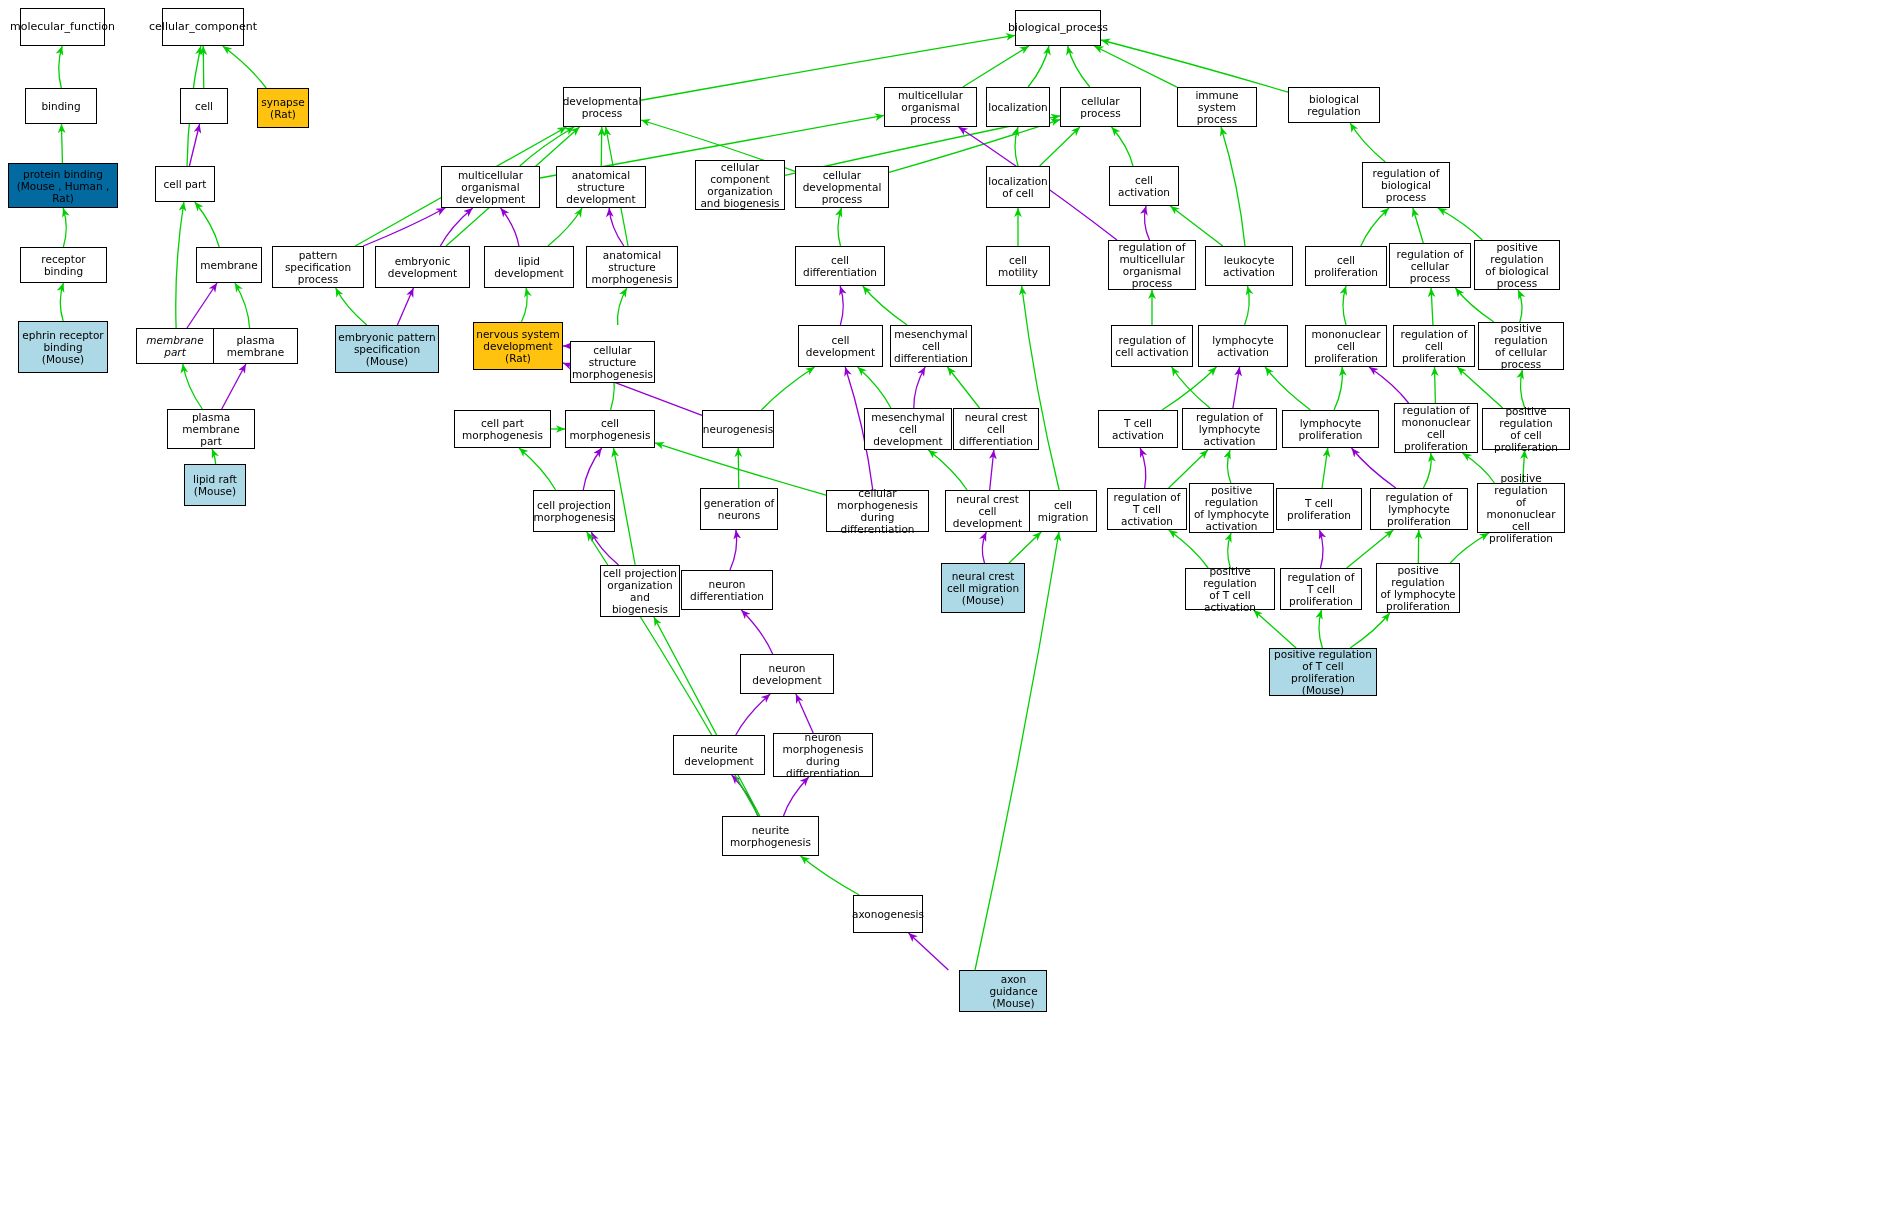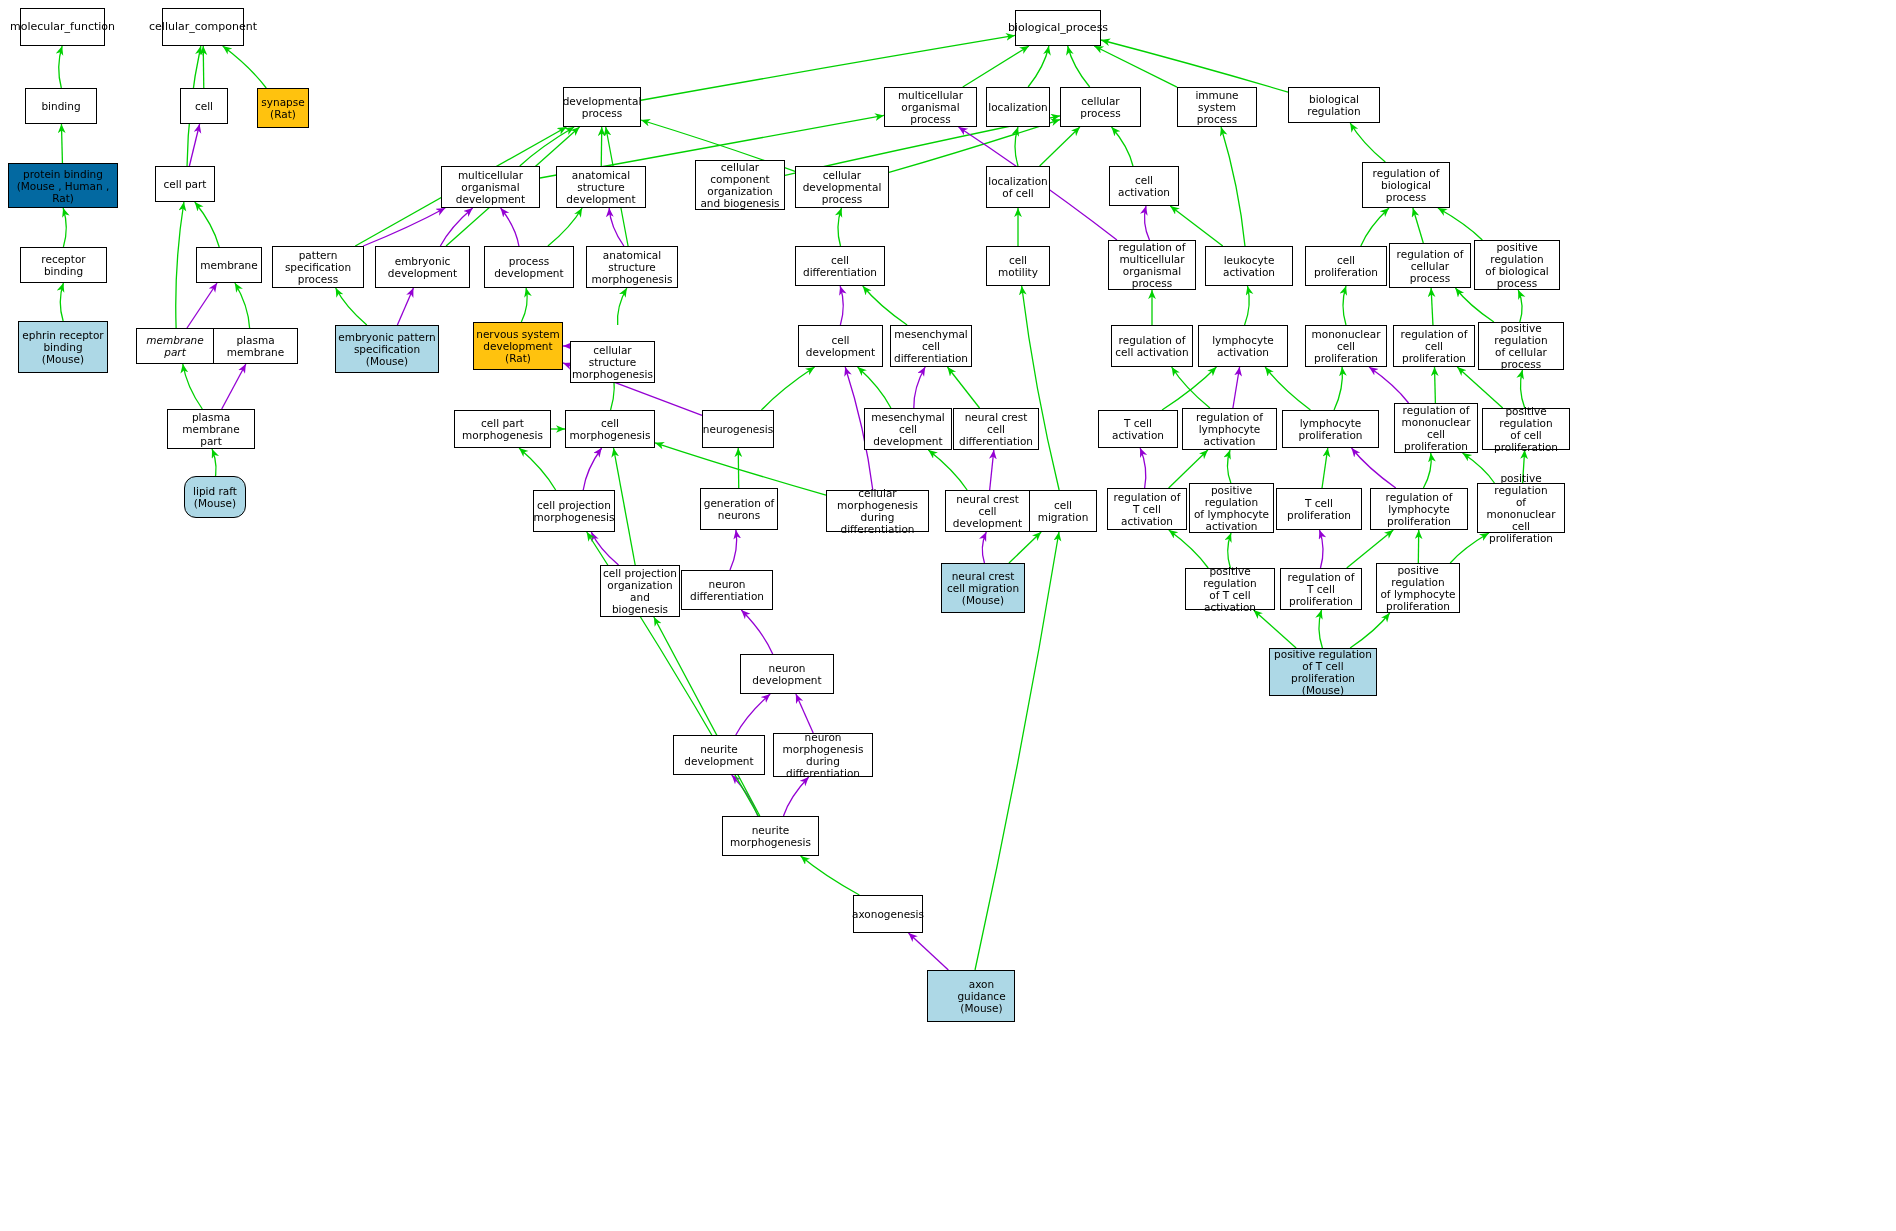--- a/index.html
+++ b/index.html
@@ -160,21 +160,21 @@
       <div class="node root" style="left: 162px; top: 8px; width: 82px; height: 38px;">cellular_component</div>
       <div class="node" style="left: 180px; top: 88px; width: 48px; height: 36px;">cell</div>
       <div class="node gold" style="left: 257px; top: 88px; width: 52px; height: 40px;">synapse
 (Rat)</div>
       <div class="node" style="left: 155px; top: 166px; width: 60px; height: 36px;">cell part</div>
       <div class="node" style="left: 196px; top: 247px; width: 66px; height: 36px;">membrane</div>
       <div class="node" style="left: 136px; top: 328px; width: 78px; height: 36px; font-style: italic;">membrane part</div>
       <div class="node" style="left: 213px; top: 328px; width: 85px; height: 36px;">plasma membrane</div>
       <div class="node" style="left: 167px; top: 409px; width: 88px; height: 40px;">plasma membrane
 part</div>
-      <div class="node blue" style="left: 184px; top: 476px; width: 62px; height: 42px; border-radius: 12px;">lipid raft
+      <div class="node blue" style="left: 184px; top: 464px; width: 62px; height: 42px;">lipid raft
 (Mouse)</div>
       <div class="node root" style="left: 1015px; top: 10px; width: 86px; height: 36px;">biological_process</div>
       <div class="node" style="left: 563px; top: 87px; width: 78px; height: 40px;">developmental
 process</div>
       <div class="node" style="left: 884px; top: 87px; width: 93px; height: 40px;">multicellular
 organismal process</div>
       <div class="node" style="left: 986px; top: 87px; width: 64px; height: 40px;">localization</div>
       <div class="node" style="left: 1060px; top: 87px; width: 81px; height: 40px;">cellular process</div>
       <div class="node" style="left: 1177px; top: 87px; width: 80px; height: 40px;">immune system
 process</div>
@@ -189,21 +189,21 @@
       <div class="node" style="left: 795px; top: 166px; width: 94px; height: 42px;">cellular developmental
 process</div>
       <div class="node" style="left: 986px; top: 166px; width: 64px; height: 42px;">localization
 of cell</div>
       <div class="node" style="left: 1109px; top: 166px; width: 70px; height: 40px;">cell activation</div>
       <div class="node" style="left: 1362px; top: 162px; width: 88px; height: 46px;">regulation of
 biological process</div>
       <div class="node" style="left: 272px; top: 246px; width: 92px; height: 42px;">pattern specification
 process</div>
       <div class="node" style="left: 375px; top: 246px; width: 95px; height: 42px;">embryonic development</div>
-      <div class="node" style="left: 484px; top: 246px; width: 90px; height: 42px;">process development</div>
+      <div class="node" style="left: 484px; top: 246px; width: 90px; height: 42px;">lipid development</div>
       <div class="node" style="left: 586px; top: 246px; width: 92px; height: 42px;">anatomical structure
 morphogenesis</div>
       <div class="node" style="left: 795px; top: 246px; width: 90px; height: 40px;">cell differentiation</div>
       <div class="node" style="left: 986px; top: 246px; width: 64px; height: 40px;">cell motility</div>
       <div class="node" style="left: 1108px; top: 240px; width: 88px; height: 50px;">regulation of
 multicellular
 organismal process</div>
       <div class="node" style="left: 1205px; top: 246px; width: 88px; height: 40px;">leukocyte activation</div>
       <div class="node" style="left: 1305px; top: 246px; width: 82px; height: 40px;">cell proliferation</div>
       <div class="node" style="left: 1389px; top: 243px; width: 82px; height: 45px;">regulation of
@@ -284,16 +284,16 @@
 proliferation</div>
       <div class="node blue" style="left: 1269px; top: 648px; width: 108px; height: 48px;">positive regulation
 of T cell proliferation
 (Mouse)</div>
       <div class="node" style="left: 740px; top: 654px; width: 94px; height: 40px;">neuron development</div>
       <div class="node" style="left: 673px; top: 735px; width: 92px; height: 40px;">neurite development</div>
       <div class="node" style="left: 773px; top: 733px; width: 100px; height: 44px;">neuron morphogenesis
 during differentiation</div>
       <div class="node" style="left: 722px; top: 816px; width: 97px; height: 40px;">neurite morphogenesis</div>
       <div class="node" style="left: 853px; top: 895px; width: 70px; height: 38px;">axonogenesis</div>
-      <div class="node blue" style="left: 927px; top: 970px; width: 88px; height: 52px; padding-left: 23px;">axon guidance
+      <div class="node blue" style="left: 959px; top: 970px; width: 88px; height: 42px; padding-left: 23px;">axon guidance
 (Mouse)</div>
     </div>
 </div>
 
 </body></html>

